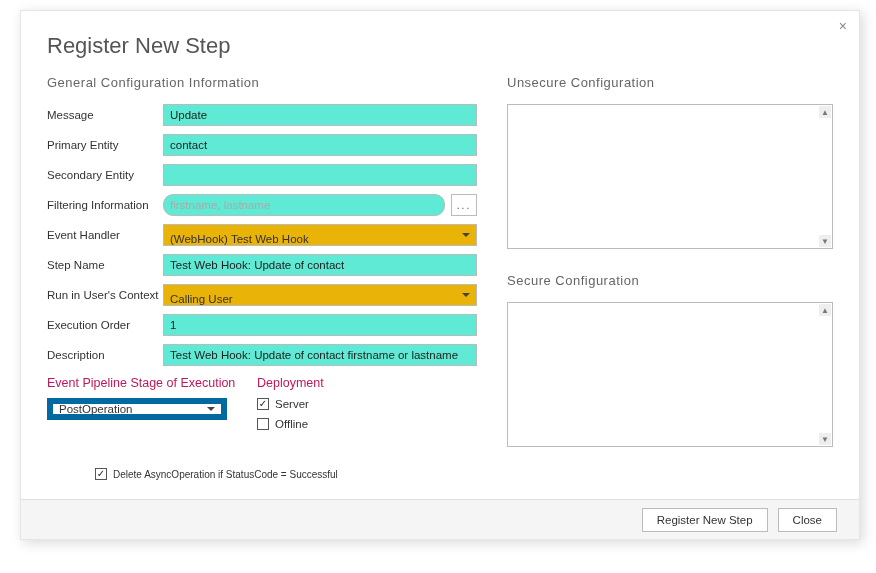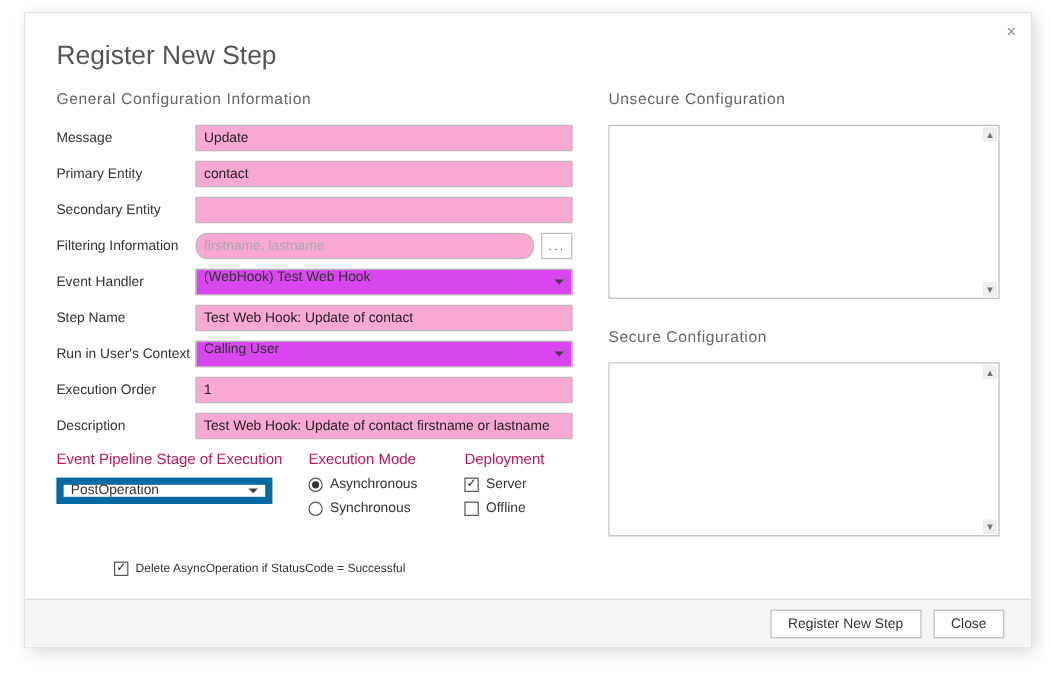--- a/index.html
+++ b/index.html
@@ -63,33 +63,33 @@
     color: #333;
   }
   .tin {
     flex: 1;
     height: 22px;
     border: 1px solid #bbb;
     padding: 0 6px;
     font-size: 11.5px;
     font-family: inherit;
     color: #222;
-    background: #f9a8d4;
+    background: #5eead4;
   }
   .tin::placeholder { color: #aaa; }
   .sel {
     flex: 1;
     height: 22px;
     border: 1px solid #bbb;
     padding: 0 20px 0 6px;
     font-size: 11.5px;
-    background: #d946ef;
-    position: relative;
-    display: flex;
-    align-items: flex-start;
+    background: #eab308;
+    position: relative;
+    display: flex;
+    align-items: flex-end;
     cursor: pointer;
   }
   .sel-caret {
     position: absolute;
     right: 6px; top: 50%;
     width: 0; height: 0;
     border-left: 4px solid transparent;
     border-right: 4px solid transparent;
     border-top: 4px solid #444;
     transform: translateY(-50%);
@@ -287,31 +287,20 @@
           <label>Description</label>
           <input class="tin" value="Test Web Hook: Update of contact firstname or lastname" style="">
         </div>
 
         <div class="sub-cols">
           <div class="sub-col" style="flex:0 0 190px">
             <div class="sub-hdr">Event Pipeline Stage of Execution</div>
             <div class="stage-sel">
               <span>PostOperation</span>
               <span class="sel-caret"></span>
-            </div>
-          </div>
-          <div class="sub-col" style="flex:0 0 110px">
-            <div class="sub-hdr">Execution Mode</div>
-            <div class="radio-row">
-              <span class="radio checked"></span>
-              <span>Asynchronous</span>
-            </div>
-            <div class="radio-row">
-              <span class="radio"></span>
-              <span>Synchronous</span>
             </div>
           </div>
           <div class="sub-col">
             <div class="sub-hdr">Deployment</div>
             <div class="check-row">
               <span class="checkbox checked"></span>
               <span>Server</span>
             </div>
             <div class="check-row">
               <span class="checkbox"></span>

